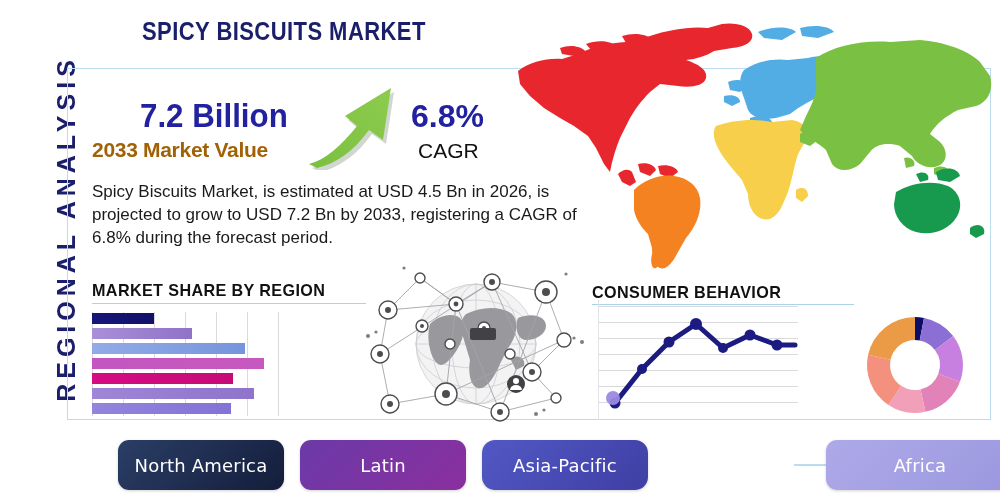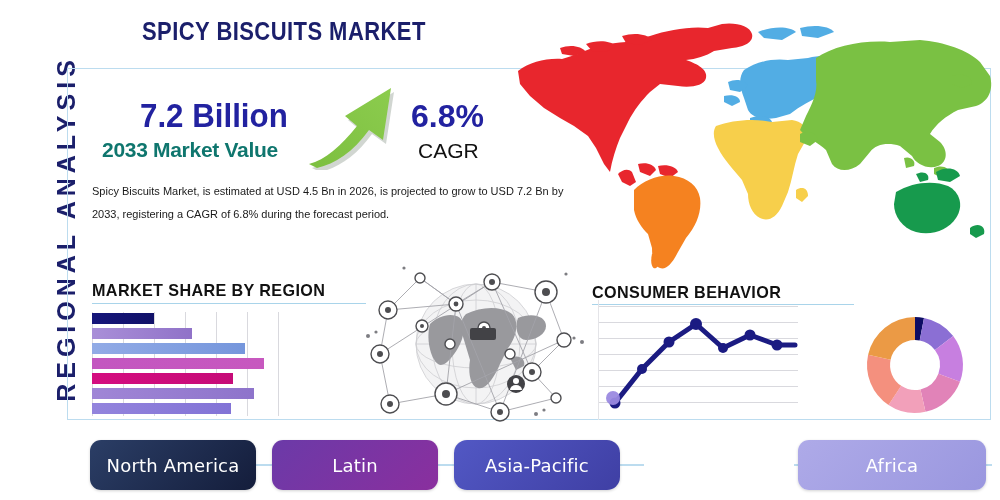--- a/index.html
+++ b/index.html
@@ -44,43 +44,43 @@
 
   
   #kpi-value {
     position: absolute; left: 140px; top: 96px;
     font-size: 34px; font-weight: 700; color: #2222a0;
     font-family: "Liberation Sans Narrow","Liberation Sans",sans-serif;
     transform: scaleX(.92); transform-origin:left center;
     white-space: nowrap;
   }
   #kpi-caption {
-    position: absolute; left: 102px; top: 138px;
-    font-size: 21px; font-weight: 700; color: #0f766e;
+    position: absolute; left: 92px; top: 138px;
+    font-size: 21px; font-weight: 700; color: #a16207;
     letter-spacing: -.3px; white-space: nowrap;
   }
   #cagr-value {
     position: absolute; left: 411px; top: 98px;
     font-size: 32px; font-weight: 700; color: #2222a0;
     font-family: "Liberation Sans Narrow","Liberation Sans",sans-serif;
     white-space: nowrap;
     text-align: center;
   }
   #cagr-caption {
     position: absolute; left: 418px; top: 139px;
     font-size: 21px; font-weight: 400; color: #111;
     white-space: nowrap;
   }
   #growth-arrow { position: absolute; left: 305px; top: 86px; width: 96px; height: 84px; }
 
   
   #description {
     position: absolute; left: 92px; top: 180px;
     width: 490px;
-    font-size: 11px; line-height: 23px; color: #1a1a1a;
+    font-size: 17px; line-height: 23px; color: #1a1a1a;
   }
 
   
   #world-map { position: absolute; left: 500px; top: 14px; width: 500px; height: 255px; }
 
   
   .section-head {
     position: absolute;
     font-size: 17px; font-weight: 700; color: #111;
     font-family: "Liberation Sans Narrow","Liberation Sans",sans-serif;
@@ -98,20 +98,21 @@
 
   
   #chips { position: absolute; left: 80px; top: 440px; width: 912px; height: 50px; }
   .chip {
     position: absolute; top: 0; height: 50px;
     border-radius: 11px;
     display: flex; align-items: center; justify-content: center;
     color: #ffffff; font-size: 18px; letter-spacing: .2px;
     font-family: "DejaVu Sans", sans-serif;
     box-shadow: 0 1px 3px rgba(0,0,0,.18);
+    margin-left: 28px;
   }
   .chip-connector { position: absolute; top: 24px; height: 1.6px; background: #bcdcef; }
 </style>
 </head>
 <body>
 
 <div id="root">
 
   <div id="side-label">REGIONAL ANALYSIS</div>
 

